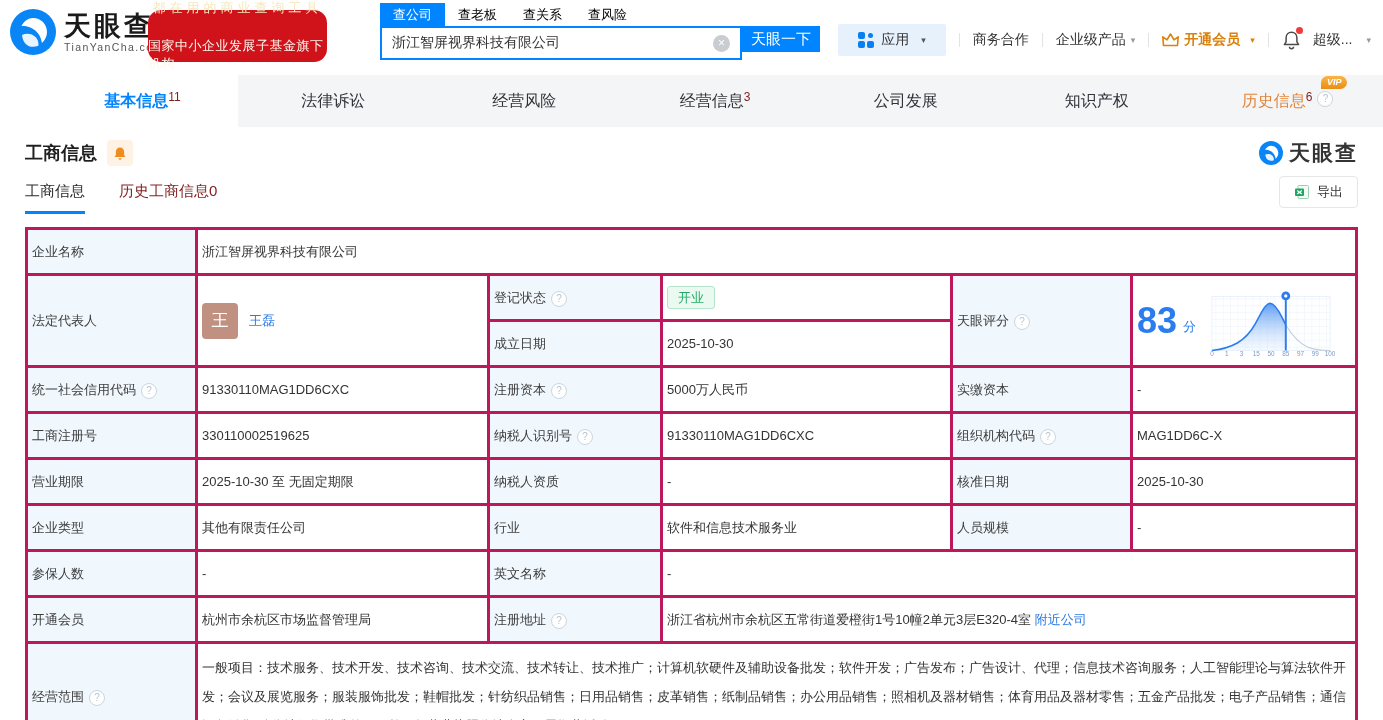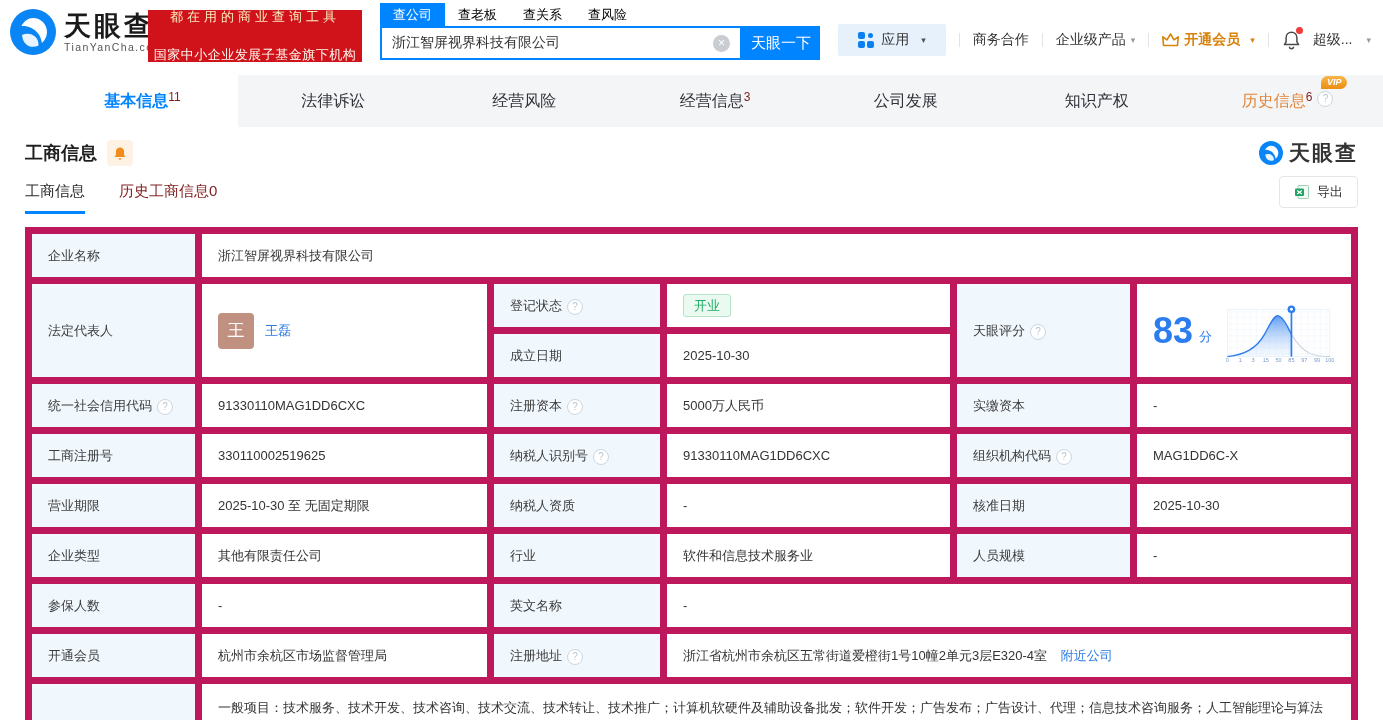--- a/index.html
+++ b/index.html
@@ -3,34 +3,34 @@
 <meta charset="utf-8">
 <style>
   html,body{margin:0;padding:0;background:#fff;}
   .page{position:relative;width:1383px;height:720px;overflow:hidden;background:#fff;
         font-family:"Liberation Sans","DejaVu Sans",sans-serif;color:#333;}
   
   .topbar{position:relative;height:75px;background:#fff;}
   .logo{position:absolute;left:10px;top:9px;display:flex;align-items:center;gap:8px;cursor:pointer;}
   .logo-txt .cn{font-size:27px;font-weight:700;color:#1a1a1a;letter-spacing:3px;line-height:30px;}
   .logo-txt .en{font-size:10.5px;color:#555;letter-spacing:1.4px;line-height:12px;}
-  .banner{position:absolute;left:148px;top:10px;width:214px;height:52px;background:#d0121b;
-          display:flex;flex-direction:column;align-items:center;justify-content:center;gap:20px;}
+  .banner{position:absolute;left:148px;top:10px;width:179px;height:52px;background:#d0121b;
+          display:flex;flex-direction:column;align-items:center;justify-content:center;gap:20px;border-radius:13px;}
   .banner .l1{font-size:13px;color:#f7e9bd;letter-spacing:4px;}
   .banner .l2{font-size:13px;color:#fdf8ee;letter-spacing:.5px;}
   .searchwrap{position:absolute;left:380px;top:3px;}
   .stabs{display:flex;height:23px;font-size:13px;}
   .stab{padding:0 13px;display:flex;align-items:center;color:#000000;cursor:pointer;}
   .stab.active{background:#0084ff;color:#fff;}
   .srow{display:flex;}
   .sinput{box-sizing:border-box;width:362px;height:34px;border:2px solid #0084ff;background:#fff;
           display:flex;align-items:center;justify-content:space-between;padding:0 10px;font-size:14px;color:#333;}
   .clear{width:17px;height:17px;border-radius:50%;background:#c9ccd1;color:#fff;font-size:12px;
          display:flex;align-items:center;justify-content:center;cursor:pointer;}
-  .sbtn{width:78px;height:34px;background:#0084ff;color:#fff;font-size:15px;border:none;cursor:pointer;}
+  .sbtn{width:78px;height:26px;background:#0084ff;color:#fff;font-size:15px;border:none;cursor:pointer;}
   .topright{position:absolute;right:12px;top:24px;display:flex;align-items:center;font-size:14px;color:#333;white-space:nowrap;}
   .appbtn{background:#e7f1fc;border-radius:2px;padding:7px 20px;display:flex;align-items:center;gap:7px;cursor:pointer;}
   .gridicon{width:16px;height:16px;position:relative;}
   .gridicon i{position:absolute;background:#0a7ff0;border-radius:2px;}
   .gridicon .a{left:0;top:0;width:7px;height:7px;}
   .gridicon .b{right:1px;top:1px;width:5px;height:5px;border-radius:50%;}
   .gridicon .c{left:0;bottom:0;width:7px;height:7px;}
   .gridicon .d{right:0;bottom:0;width:7px;height:7px;}
   .caret{font-size:9px;color:#555;margin-left:5px;}
   .caret.gray{color:#999;}
@@ -61,34 +61,34 @@
   .minilogo .mtxt{font-size:21px;font-weight:700;color:#333;letter-spacing:2px;}
   .subtabrow{display:flex;align-items:flex-end;margin-top:4px;height:42px;}
   .subtab{font-size:15px;color:#2b2b2b;margin-right:34px;padding-bottom:13px;position:relative;cursor:pointer;}
   .subtab.active::after{content:"";position:absolute;left:0;right:0;bottom:0;height:3px;background:#0084ff;}
   .subtab.dim{color:#7f1d1d;}
   .export{margin-left:auto;margin-bottom:6px;height:32px;border:1px solid #e6e6e6;background:#fff;border-radius:4px;
           padding:0 14px;display:flex;align-items:center;gap:7px;font-size:13px;color:#333;cursor:pointer;
           font-family:inherit;}
   
   table.info{margin-top:13px;width:100%;border-collapse:collapse;font-size:13px;color:#333;table-layout:fixed;}
-  table.info td{border:7px solid #be185d;padding:0 16px;height:43px;vertical-align:middle;overflow:hidden;}
+  table.info td{border:3px solid #be185d;padding:0 4px;height:43px;vertical-align:middle;overflow:hidden;}
   td.lbl{background:#f0f7fd;color:#3c3c3c;}
   td.val{background:#fff;}
   a.blue{color:#2b7be4;text-decoration:none;cursor:pointer;}
   .badge-open{display:inline-block;padding:3px 10px;background:#eafaf0;color:#22ab67;border:1px solid #b5e4ca;
               border-radius:3px;font-size:13px;line-height:15px;}
   .rep{display:flex;align-items:center;}
   .avatar{width:36px;height:36px;border-radius:4px;background:#c09181;color:#fff;font-size:17px;
           display:flex;align-items:center;justify-content:center;margin-right:11px;cursor:pointer;}
   .scorebox{display:flex;align-items:center;gap:12px;}
   .score-num{font-size:36px;font-weight:700;color:#2b7cee;line-height:36px;}
   .score-unit{font-size:13px;color:#2b7cee;margin-top:12px;margin-left:-6px;}
   .scope{line-height:29px;padding:9px 0;}
-  .nearby{margin-left:10px;}
+  .nearby{}
 </style>
 </head>
 <body>
 
 <div class="page">
 
   <header class="topbar">
     <div class="logo">
       <svg width="46" height="46" viewBox="0 0 46 46">
         <circle cx="23" cy="23" r="23" fill="#0a85f6"></circle>

